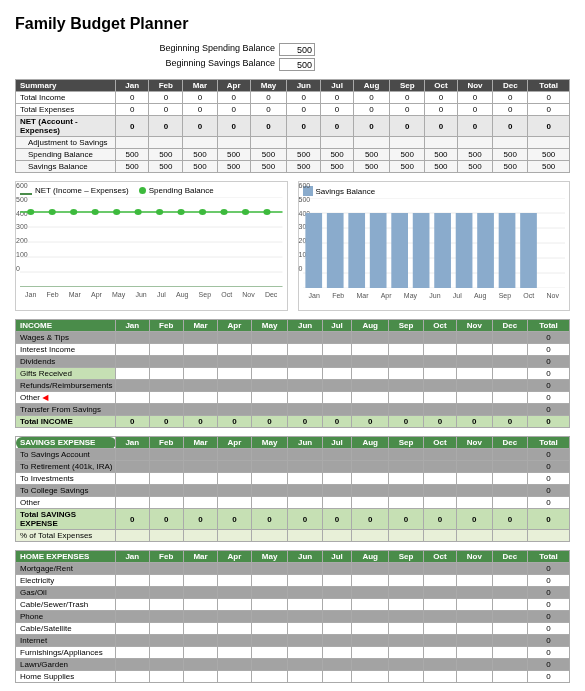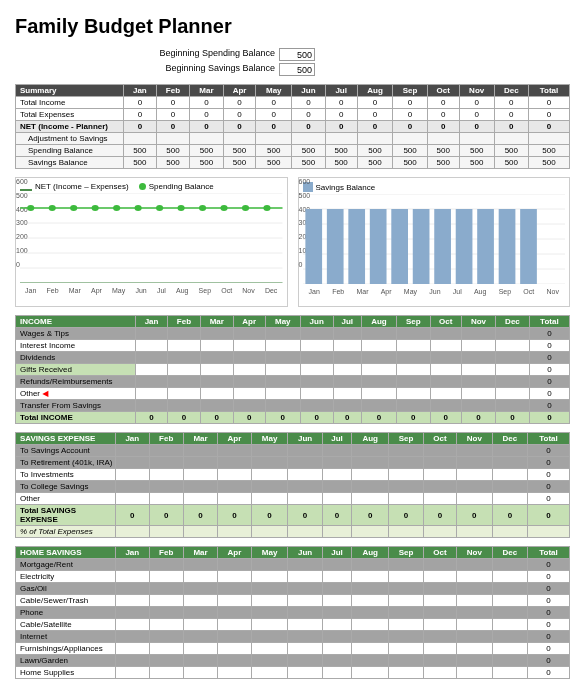--- a/index.html
+++ b/index.html
@@ -5,21 +5,21 @@
     * { margin: 0; padding: 0; box-sizing: border-box; }
     body {
       font-family: Arial, sans-serif;
       font-size: 10px;
       background: #fff;
       width: 585px;
       min-height: 691px;
       padding: 15px;
     }
     .page-title {
-      font-size: 20px;
+      font-size: 16px;
       font-weight: bold;
       color: #000;
       margin-bottom: 10px;
     }
     .balance-section {
       margin-bottom: 8px;
       margin-left: 120px;
     }
     .balance-row {
       display: flex;
@@ -77,21 +77,21 @@
       padding-left: 4px;
     }
     .row-income { background: #fff; }
     .row-expense { background: #fff; }
     .row-net { background: #e8e8e8; font-weight: bold; }
     .row-adjustment { background: #f5f5f5; }
     .row-spending { background: #f5f5f5; }
     .row-savings { background: #f5f5f5; }
     .row-total-income { background: #c6e0b4; font-weight: bold; }
     .row-total-savings { background: #c6e0b4; font-weight: bold; }
-    .row-pct { background: #e8f0d8; font-style: italic; }
+    .row-pct { background: #e8f0d8; }
     .income-header-row th {
       background: #4a8c4a;
       color: #fff;
     }
     .savings-header-row th {
       background: #4a8c4a;
       color: #fff;
     }
     .home-header-row th {
       background: #4a8c4a;
@@ -173,21 +173,21 @@
   </div>
   <div class="balance-row">
     <span class="balance-label">Beginning Savings Balance</span>
     <input class="balance-input" type="text" value="500" style="">
   </div>
 </div>
 
 <table class="summary-table">
   <thead>
     <tr>
-      <th style="width:108px;margin-top:22px;">Summary</th>
+      <th style="width:100px;margin-top:22px;">Summary</th>
       <th>Jan</th>
       <th>Feb</th>
       <th>Mar</th>
       <th>Apr</th>
       <th>May</th>
       <th>Jun</th>
       <th>Jul</th>
       <th>Aug</th>
       <th>Sep</th>
       <th>Oct</th>
@@ -223,21 +223,21 @@
         <td>0</td>
         <td>0</td>
         <td>0</td>
         <td>0</td>
         <td>0</td>
         <td>0</td>
         <td>0</td>
         <td>0</td>
     </tr>
     <tr class="row-net">
-      <td>NET (Income - Planner)</td>
+      <td>NET (Account - Expenses)</td>
       <td>0</td>
         <td>0</td>
         <td>0</td>
         <td>0</td>
         <td>0</td>
         <td>0</td>
         <td>0</td>
         <td>0</td>
         <td>0</td>
         <td>0</td>
@@ -418,21 +418,21 @@
             <span>Nov</span>
         </div>
       </div>
     </div>
   </div>
 </div>
 
 <table class="income-table">
   <thead>
     <tr class="income-header-row">
-      <th style="width:120px;">INCOME</th>
+      <th style="width:100px;">INCOME</th>
       <th>Jan</th>
         <th>Feb</th>
         <th>Mar</th>
         <th>Apr</th>
         <th>May</th>
         <th>Jun</th>
         <th>Jul</th>
         <th>Aug</th>
         <th>Sep</th>
         <th>Oct</th>
@@ -569,21 +569,21 @@
         <td>0</td>
         <td>0</td>
         <td>0</td>
     </tr>
   </tbody>
 </table>
 
 <table class="savings-table">
   <thead>
     <tr class="savings-header-row">
-      <th style="width:100px;">SAVINGS EXPENSE</th>
+      <th style="width:100px;border-radius:6px;">SAVINGS EXPENSE</th>
       <th>Jan</th>
         <th>Feb</th>
         <th>Mar</th>
         <th>Apr</th>
         <th>May</th>
         <th>Jun</th>
         <th>Jul</th>
         <th>Aug</th>
         <th>Sep</th>
         <th>Oct</th>
@@ -704,21 +704,21 @@
         <td></td>
         <td></td>
         <td></td>
     </tr>
   </tbody>
 </table>
 
 <table class="home-table">
   <thead>
     <tr class="home-header-row">
-      <th style="width:100px;">HOME SAVINGS</th>
+      <th style="width:100px;">HOME EXPENSES</th>
       <th>Jan</th>
         <th>Feb</th>
         <th>Mar</th>
         <th>Apr</th>
         <th>May</th>
         <th>Jun</th>
         <th>Jul</th>
         <th>Aug</th>
         <th>Sep</th>
         <th>Oct</th>

